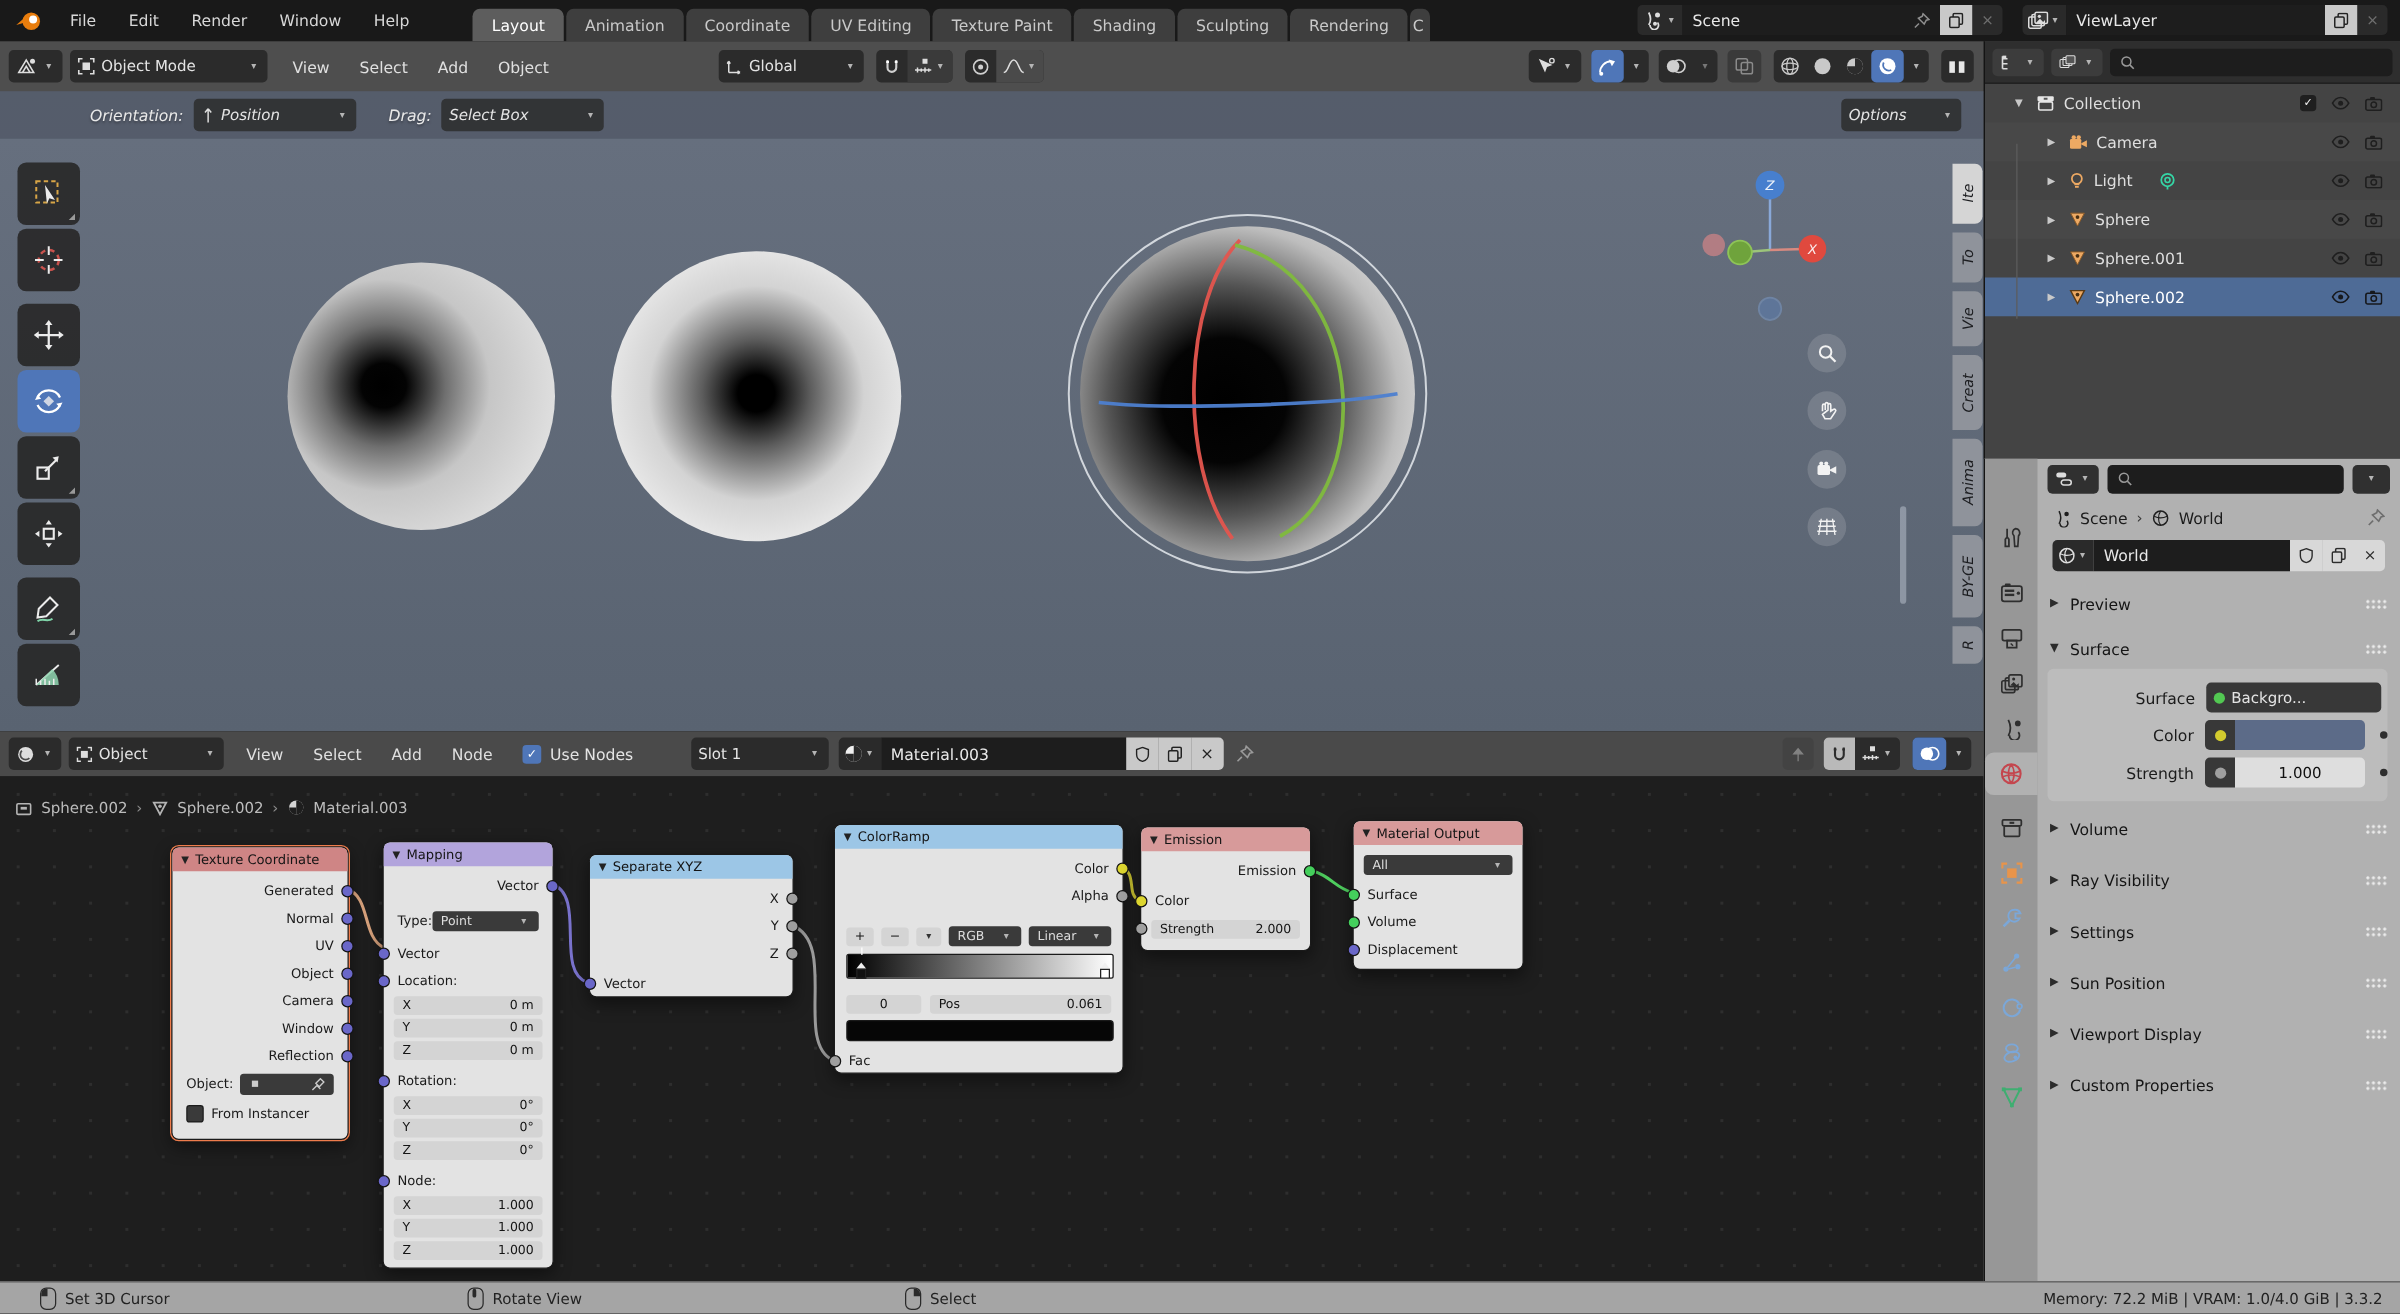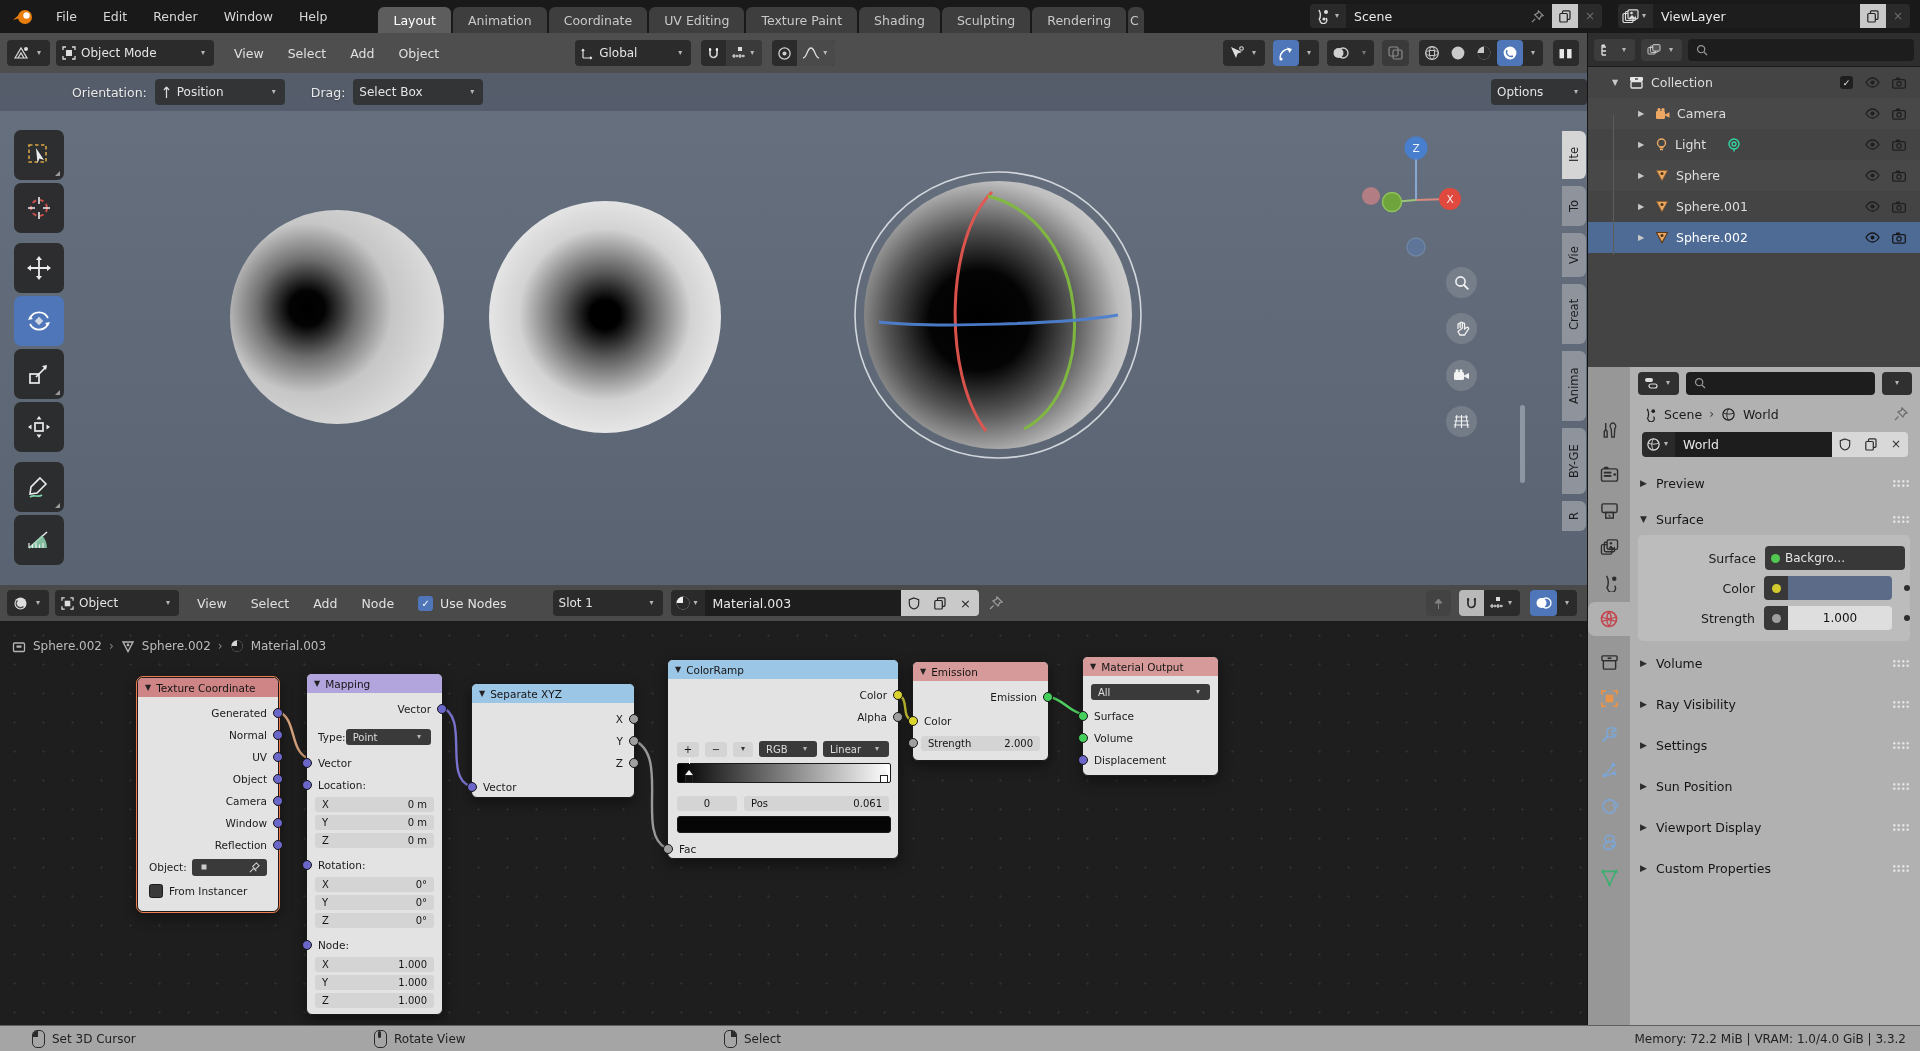--- a/index.html
+++ b/index.html
@@ -22,21 +22,21 @@
   .idx{background:#2a2a2a;color:#6f6f6f;height:24px;width:24px;display:flex;align-items:center;justify-content:center;border-radius:0 4px 4px 0;font-size:12px;}
   
   .ehdr{background:#4e4e4e;display:flex;align-items:center;border-bottom:1px solid #2a2a2a;}
   .dkw{background:#2b2b2b;border-radius:4px;height:26px;display:flex;align-items:center;color:#e4e4e4;font-size:12px;padding:0 6px;gap:5px;}
   .hmenu{padding:0 12px;color:#e0e0e0;font-size:12.5px;}
   .segg{display:flex;background:#2b2b2b;border-radius:4px;height:26px;align-items:center;}
   .segg>div{height:26px;display:flex;align-items:center;justify-content:center;padding:0 5px;}
   .seg-on{background:#4f76b8;border-radius:4px;}
   .seg-lt{background:#b9b9b9;border-radius:4px 0 0 4px;}
   
-  #viewport{left:0;top:73px;width:1587px;height:512px;background:linear-gradient(#67707f,#596371);overflow:hidden;}
+  #viewport{left:0;top:73px;width:1587px;height:512px;background:linear-gradient(#67707f,#596371);overflow:hidden;font-style:italic;}
   #toolrow{left:0;top:0;width:100%;height:38px;background:rgba(58,64,76,0.38);display:flex;align-items:center;}
   .lab{color:#e9e9e9;font-size:12.5px;text-shadow:0 1px 2px rgba(0,0,0,.35);}
   .tool{position:absolute;left:14px;width:50px;height:50px;background:rgba(40,40,40,.92);border-radius:7px;
         display:flex;align-items:center;justify-content:center;}
   .tool.on{background:#4f76b8;}
   .tool.sub:after{content:"";position:absolute;right:4px;bottom:4px;border-left:5px solid transparent;border-bottom:5px solid #9a9a9a;}
   .navbtn{position:absolute;left:1446px;width:31px;height:31px;border-radius:50%;background:rgba(140,146,156,.5);
           display:flex;align-items:center;justify-content:center;}
   .vtab{position:absolute;left:1562px;width:24px;background:#8f939b;color:#1c1d20;border-radius:6px 0 0 6px;
         writing-mode:vertical-rl;transform:rotate(180deg);display:flex;align-items:center;justify-content:center;font-size:11.5px;}
@@ -340,21 +340,21 @@
             <path d="M5.5 1v11M5.5 1 L3 4M5.5 1 L8 4" stroke="#ddd" stroke-width="1.2" fill="none"></path>
           </svg>
         <span>Position</span>
         <span class="chev" style="margin-left:auto">▾</span>
       </div>
       <span class="lab" style="margin-left:26px">Drag:</span>
       <div class="dkw" style="margin-left:8px;width:118px;background:#2d2d2dd9">
         <span>Select Box</span>
         <span class="chev" style="margin-left:auto">▾</span>
       </div>
-      <div class="dkw" style="margin-left:auto;background:#2d2d2dd9;width:84px">
+      <div class="dkw" style="margin-left:auto;margin-right:18px;background:#2d2d2dd9;width:84px">
         <span>Options</span>
         <span class="chev" style="margin-left:auto">▾</span>
       </div>
     </div>
 
     <div class="tool sub" style="top:57px">
       <svg width="26" height="26" viewBox="0 0 26 26">
           <rect x="3" y="3" width="17" height="17" fill="none" stroke="#d8a547" stroke-width="1.6" stroke-dasharray="3.5 2.5"></rect>
           <path d="M12 10 L20 22 L15.5 20.5 L13.5 25 Z" fill="#ececec" transform="translate(-2,-4)"></path>
         </svg>

